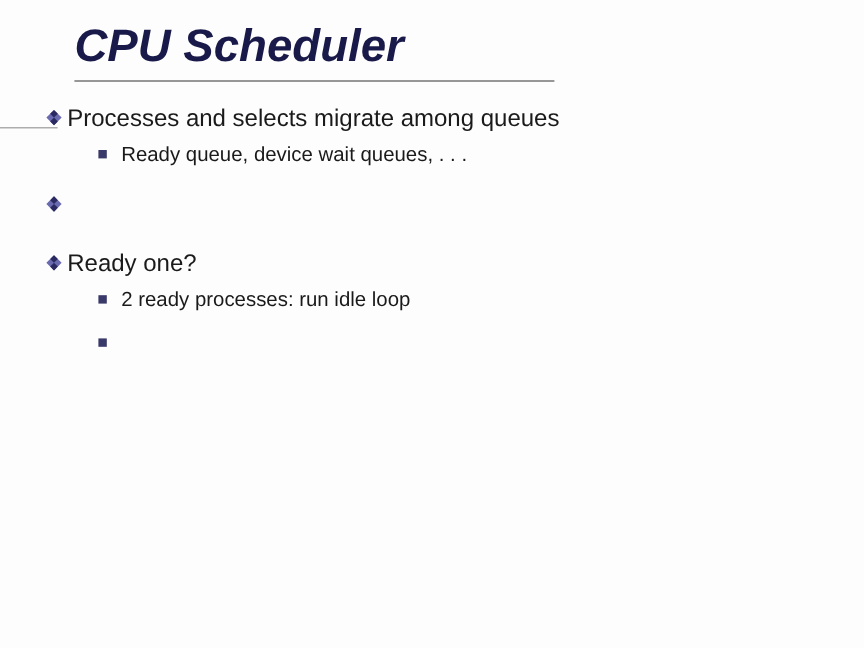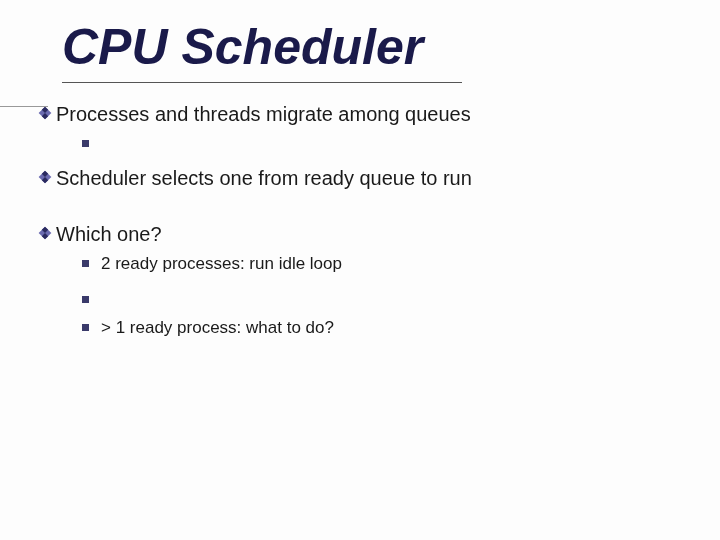--- a/index.html
+++ b/index.html
@@ -19,21 +19,21 @@
   }
   .hline {
     position: absolute;
     left: 0;
     top: 106px;
     width: 48px;
     height: 1px;
     background: #999;
   }
   .title {
-    font-size: 50px;
+    font-size: 38px;
     font-style: italic;
     color: #1a1a4a;
     font-family: Verdana, Geneva, sans-serif;
     margin-bottom: 6px;
     margin-left: 4px;
   }
   .title-underline {
     height: 1px;
     background: #555;
     width: 400px;
@@ -100,63 +100,59 @@
     <div class="bullet-row">
       <span class="diamond-icon">
         <svg viewBox="0 0 14 14">
             <g transform="translate(7,7) rotate(45)">
               <rect x="-4.5" y="-4.5" width="9" height="9" fill="#6a6ab0"></rect>
               <rect x="-4.5" y="-4.5" width="4.5" height="4.5" fill="#2a2a60"></rect>
               <rect x="0" y="0" width="4.5" height="4.5" fill="#2a2a60"></rect>
             </g>
           </svg>
       </span>
-      <span class="bullet-text">Processes and threads migrate among queues</span>
+      <span class="bullet-text">Processes and selects migrate among queues</span>
     </div>
     <div class="sub-list">
       <div class="sub-row">
         <span class="square-icon"></span>
+        <span class="sub-text">Ready queue, device wait queues, . . .</span>
       </div>
     </div>
 
     <div class="bullet-row">
       <span class="diamond-icon">
         <svg viewBox="0 0 14 14">
             <g transform="translate(7,7) rotate(45)">
               <rect x="-4.5" y="-4.5" width="9" height="9" fill="#6a6ab0"></rect>
               <rect x="-4.5" y="-4.5" width="4.5" height="4.5" fill="#2a2a60"></rect>
               <rect x="0" y="0" width="4.5" height="4.5" fill="#2a2a60"></rect>
             </g>
           </svg>
       </span>
-      <span class="bullet-text">Scheduler selects one from ready queue to run</span>
     </div>
 
     <div class="gap-lg"></div>
 
     <div class="bullet-row">
       <span class="diamond-icon">
         <svg viewBox="0 0 14 14">
             <g transform="translate(7,7) rotate(45)">
               <rect x="-4.5" y="-4.5" width="9" height="9" fill="#6a6ab0"></rect>
               <rect x="-4.5" y="-4.5" width="4.5" height="4.5" fill="#2a2a60"></rect>
               <rect x="0" y="0" width="4.5" height="4.5" fill="#2a2a60"></rect>
             </g>
           </svg>
       </span>
-      <span class="bullet-text">Which one?</span>
+      <span class="bullet-text">Ready one?</span>
     </div>
     <div class="sub-list">
       <div class="sub-row">
         <span class="square-icon"></span>
         <span class="sub-text">2 ready processes: run idle loop</span>
       </div>
       <div class="sub-row">
         <span class="square-icon"></span>
       </div>
-      <div class="sub-row">
-        <span class="square-icon"></span>
-        <span class="sub-text">&gt; 1 ready process: what to do?</span>
-      </div>
     </div>
 
   </div>
 </div>
 
 </body></html>

